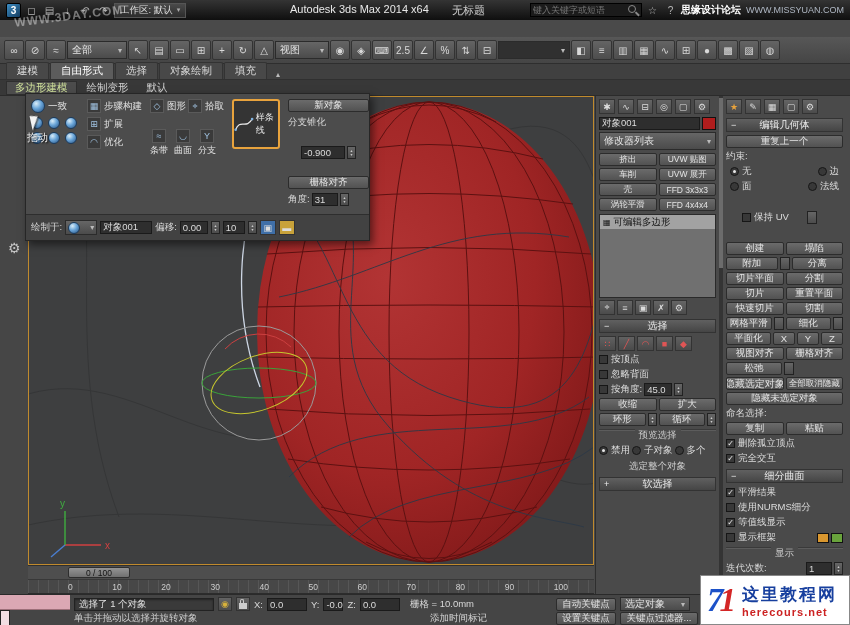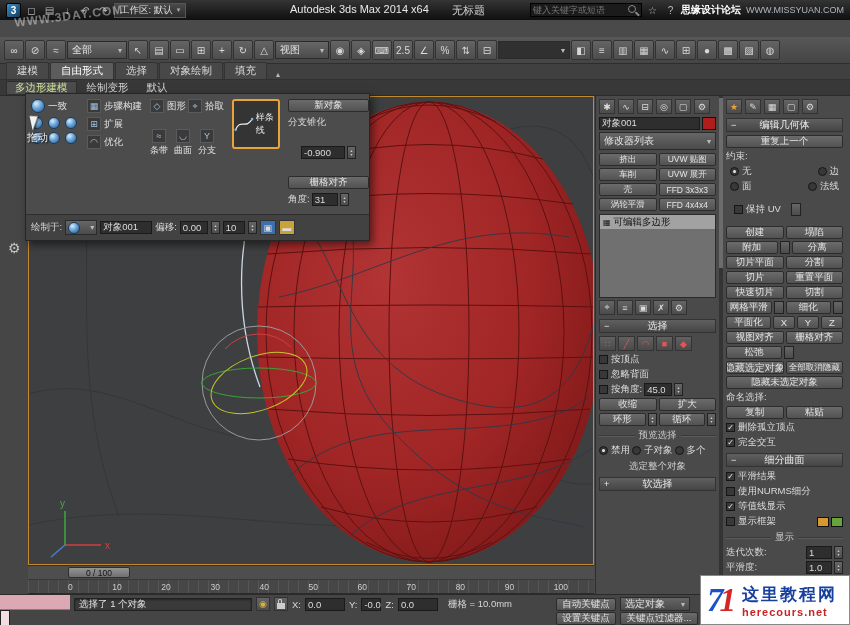--- a/index.html
+++ b/index.html
@@ -43,21 +43,21 @@
 .sp::before{content:"▲";transform:scale(.7)}
 .sp::after{content:"▼";transform:scale(.7)}
 .chk{display:flex;align-items:center;gap:3px;font-size:9.5px;color:#dcdcdc;margin:2px 0}
 .chk .box{width:9px;height:9px;background:#383838;border:1px solid #161616;display:inline-flex;align-items:center;justify-content:center;font-size:8px;color:#f0f0f0;flex:none}
 .chk.on .box::before{content:"✓"}
 .rad{display:flex;align-items:center;gap:3px;font-size:9.5px;color:#dcdcdc}
 .rad .dot{width:9px;height:9px;border-radius:50%;background:#383838;border:1px solid #161616;position:relative;flex:none}
 .rad.on .dot::after{content:"";position:absolute;left:2px;top:2px;right:2px;bottom:2px;background:#e8e8e8;border-radius:50%}
 .rh{height:14px;background:linear-gradient(#606060,#454545);border:1px solid #333;display:flex;align-items:center;justify-content:center;font-size:10px;color:#ececec;position:relative;margin:4px 0 3px}
 .rh .sign{position:absolute;left:4px;font-size:9px}
-.gsep{display:flex;align-items:center;gap:4px;color:#c8c8c8;font-size:9.5px;margin:3px 0 1px}
+.gsep{display:flex;align-items:flex-start;gap:4px;color:#c8c8c8;font-size:9.5px;margin:3px 0 1px}
 .gsep::before,.gsep::after{content:"";flex:1;border-top:1px solid #3a3a3a;border-bottom:1px solid #5c5c5c}
 .row{display:flex;align-items:center;gap:2px;margin:2px 0}
 .mini{width:10px;height:13px;background:linear-gradient(#666,#4c4c4c);border:1px solid #222;flex:none}
 .lbl{font-size:9.5px;color:#d8d8d8;white-space:nowrap}
 .sw{width:12px;height:10px;border:1px solid #111;flex:none}
 
 #midcol{position:absolute;left:595px;top:96px;width:124px;height:498px;background:#4a4a4a;padding:2px 3px;border-left:1px solid #2e2e2e;z-index:2}
 #rightcol{position:absolute;left:723px;top:96px;width:127px;height:498px;background:#4a4a4a;padding:2px 7px 2px 3px;overflow:hidden;z-index:2}
 #colscroll{position:absolute;left:719px;top:96px;width:4px;height:498px;background:#343434;z-index:2}
 #colscroll .thumb{position:absolute;left:0;top:2px;width:4px;height:170px;background:#6c6c6c}
@@ -495,21 +495,21 @@
       <div class="rad">
           <span class="dot"></span>
           <span>面</span>
         </div>
       <div class="rad">
           <span class="dot"></span>
           <span>法线</span>
         </div>
     </div>
     <div class="row">
-      <div class="chk" style="margin:8px">
+      <div class="chk" style="margin:16px">
           <span class="box"></span>
           <span>保持 UV</span>
         </div>
       <span class="mini"></span>
     </div>
     <div class="row">
         <span class="btn" style="flex:1">创建</span>
         <span class="btn" style="flex:1">塌陷</span>
       </div>
     <div class="row">
@@ -644,35 +644,39 @@
       <span>90</span>
       <span>100</span>
   </div>
 
   <div id="statusbar">
     <div id="listener">
       <div class="macro"></div>
       <div class="mini"></div>
     </div>
     <div class="srow" style="left:74px;top:2px">
-      <span class="sunken" style="width:178px">选择了 1 个对象</span>
+      <span class="sunken" style="width:140px">选择了 1 个对象</span>
       <span class="lockw" style="color:#d8b23a;font-size:9px">◉</span>
       <span class="lockw">
           <span class="lock">
             <span class="shackle"></span>
           </span>
         </span>
       <span class="lbl">X:</span>
       <span class="field" style="width:40px">0.0</span>
       <span class="lbl">Y:</span>
       <span class="field" style="width:20px">-0.0</span>
       <span class="lbl">Z:</span>
       <span class="field" style="width:40px">0.0</span>
       <span class="lbl" style="margin-left:6px">栅格 = 10.0mm</span>
     </div>
+    <div class="srow" style="left:74px;top:17px">
+      <span class="lbl" style="width:352px;color:#cfcfcf">单击并拖动以选择并旋转对象</span>
+      <span class="lbl">添加时间标记</span>
+    </div>
     <div class="srow" style="left:556px;top:2px">
       <span class="btn" style="width:60px">自动关键点</span>
       <span class="dd" style="width:70px;height:14px">
           <span>选定对象</span>
         </span>
     </div>
     <div class="srow" style="left:556px;top:17px">
       <span class="btn" style="width:60px">设置关键点</span>
       <span class="btn" style="width:78px">关键点过滤器...</span>
     </div>

